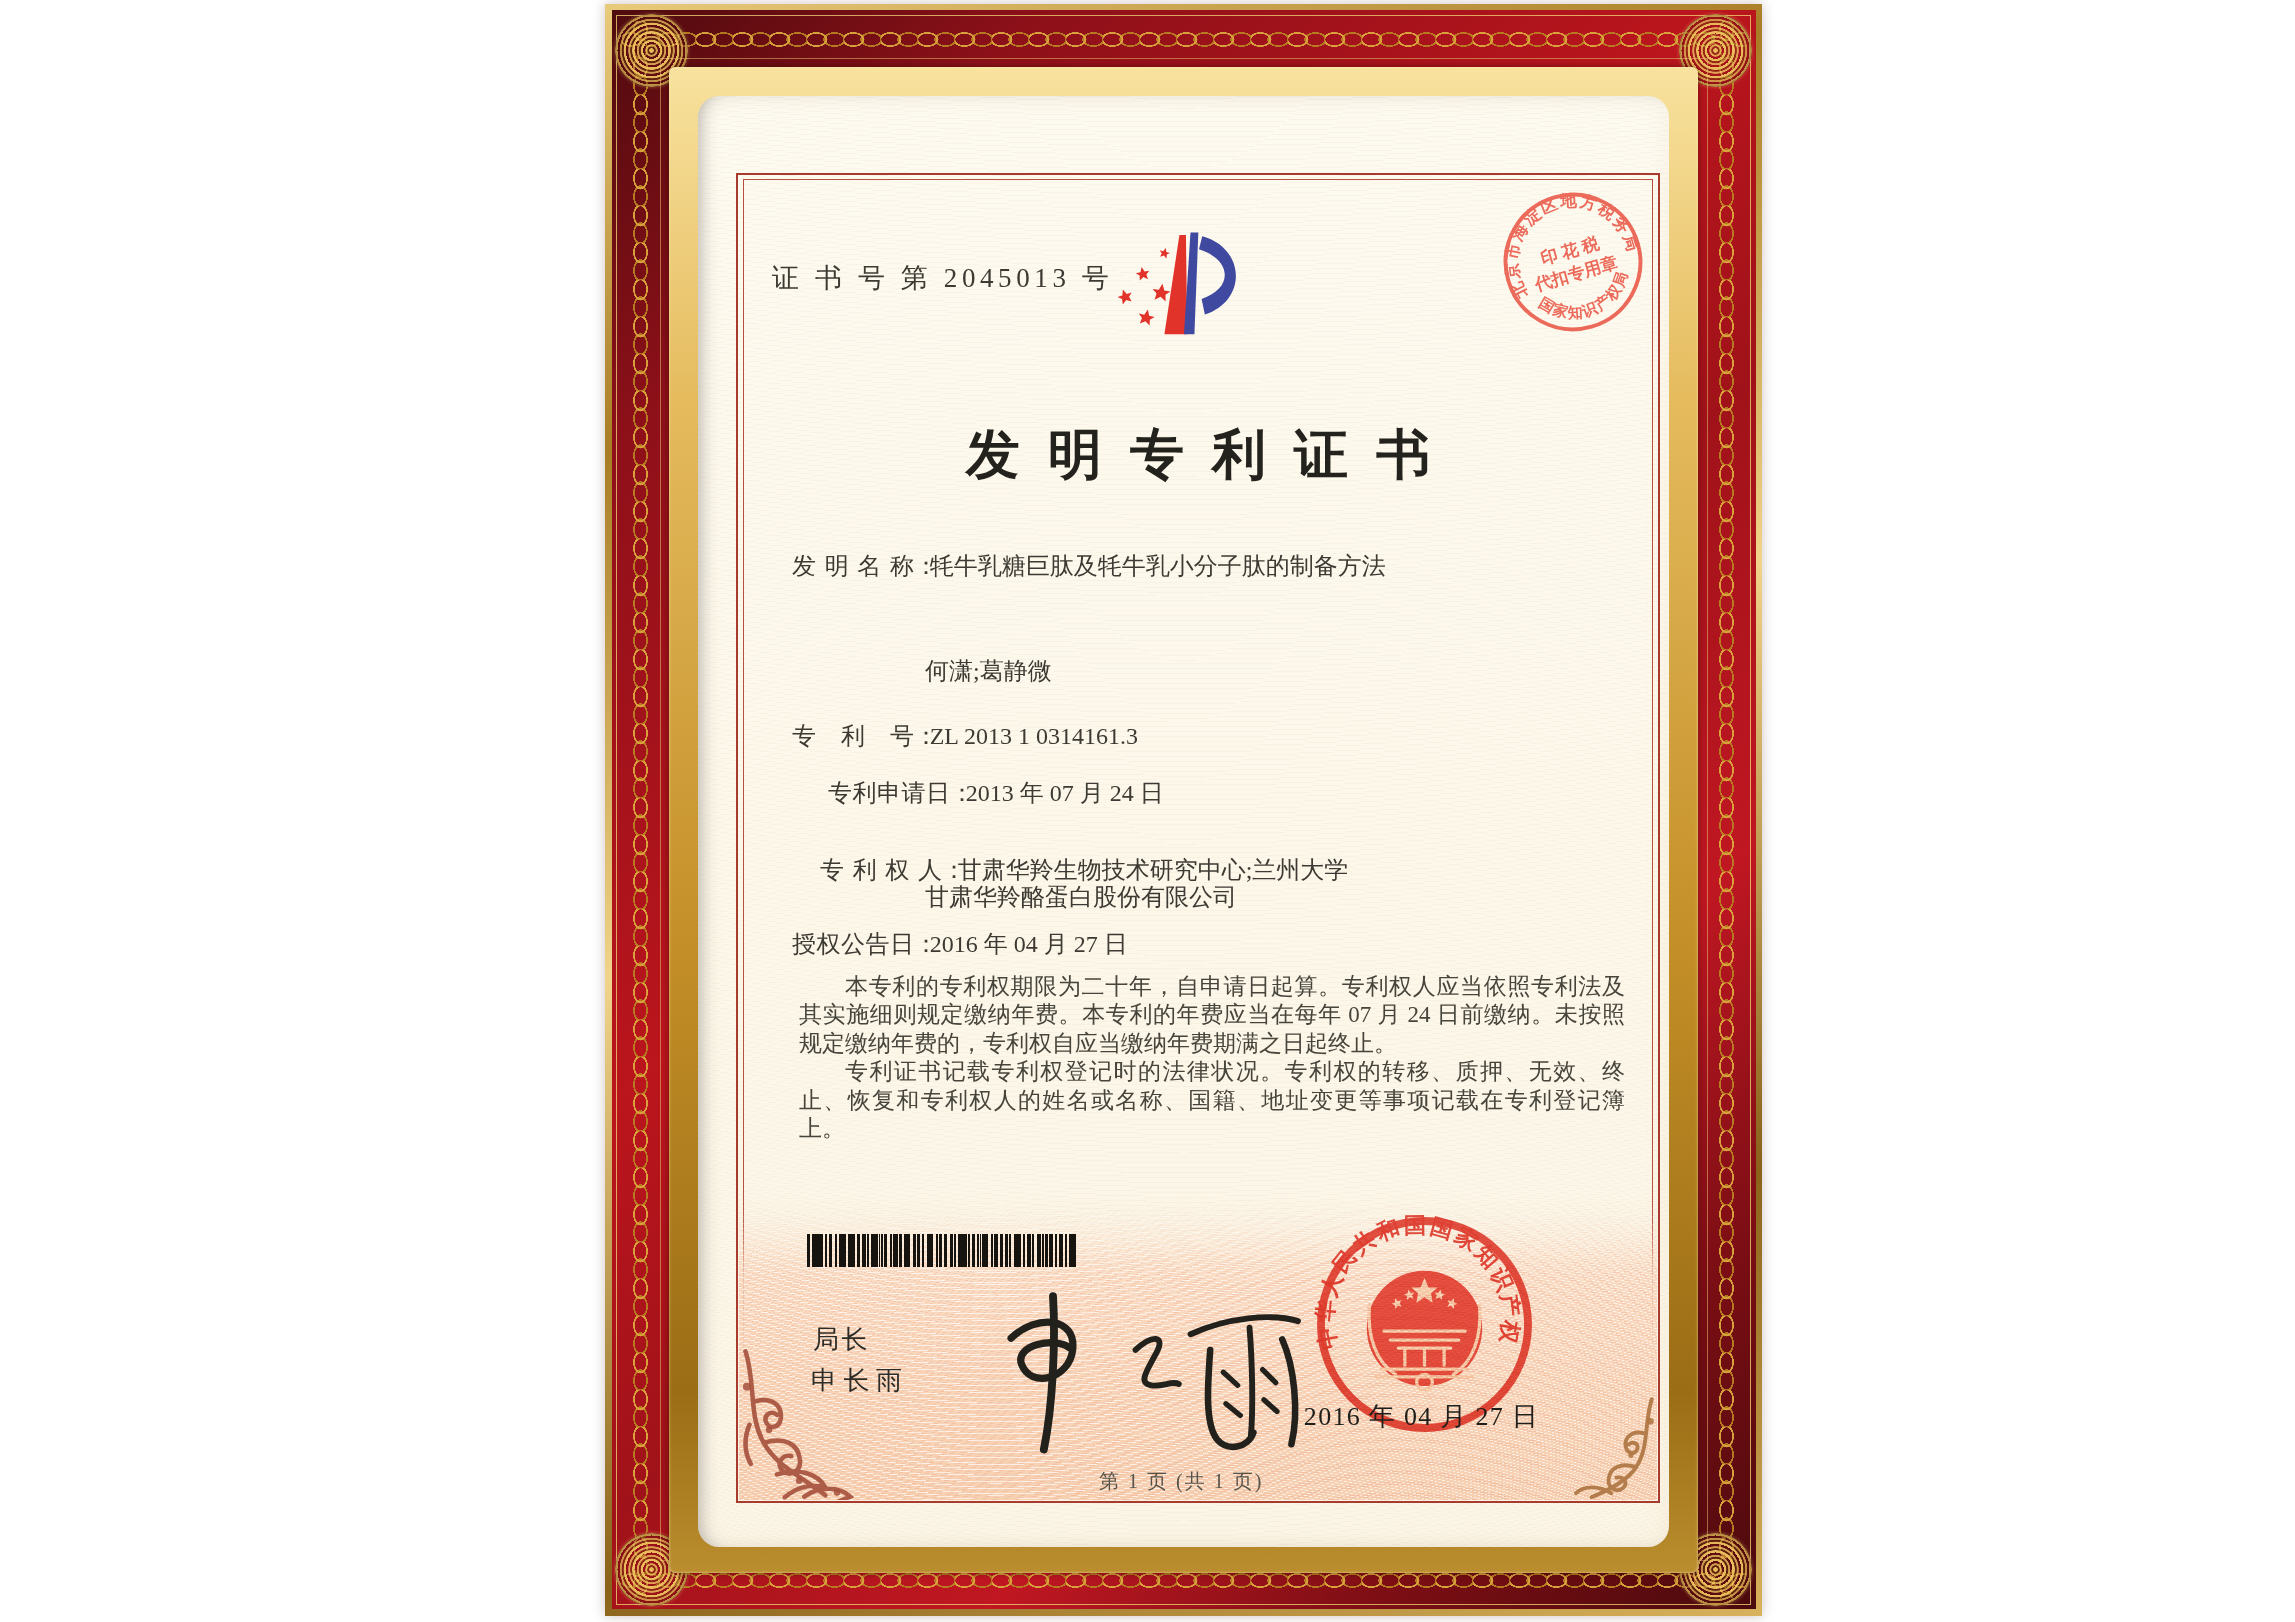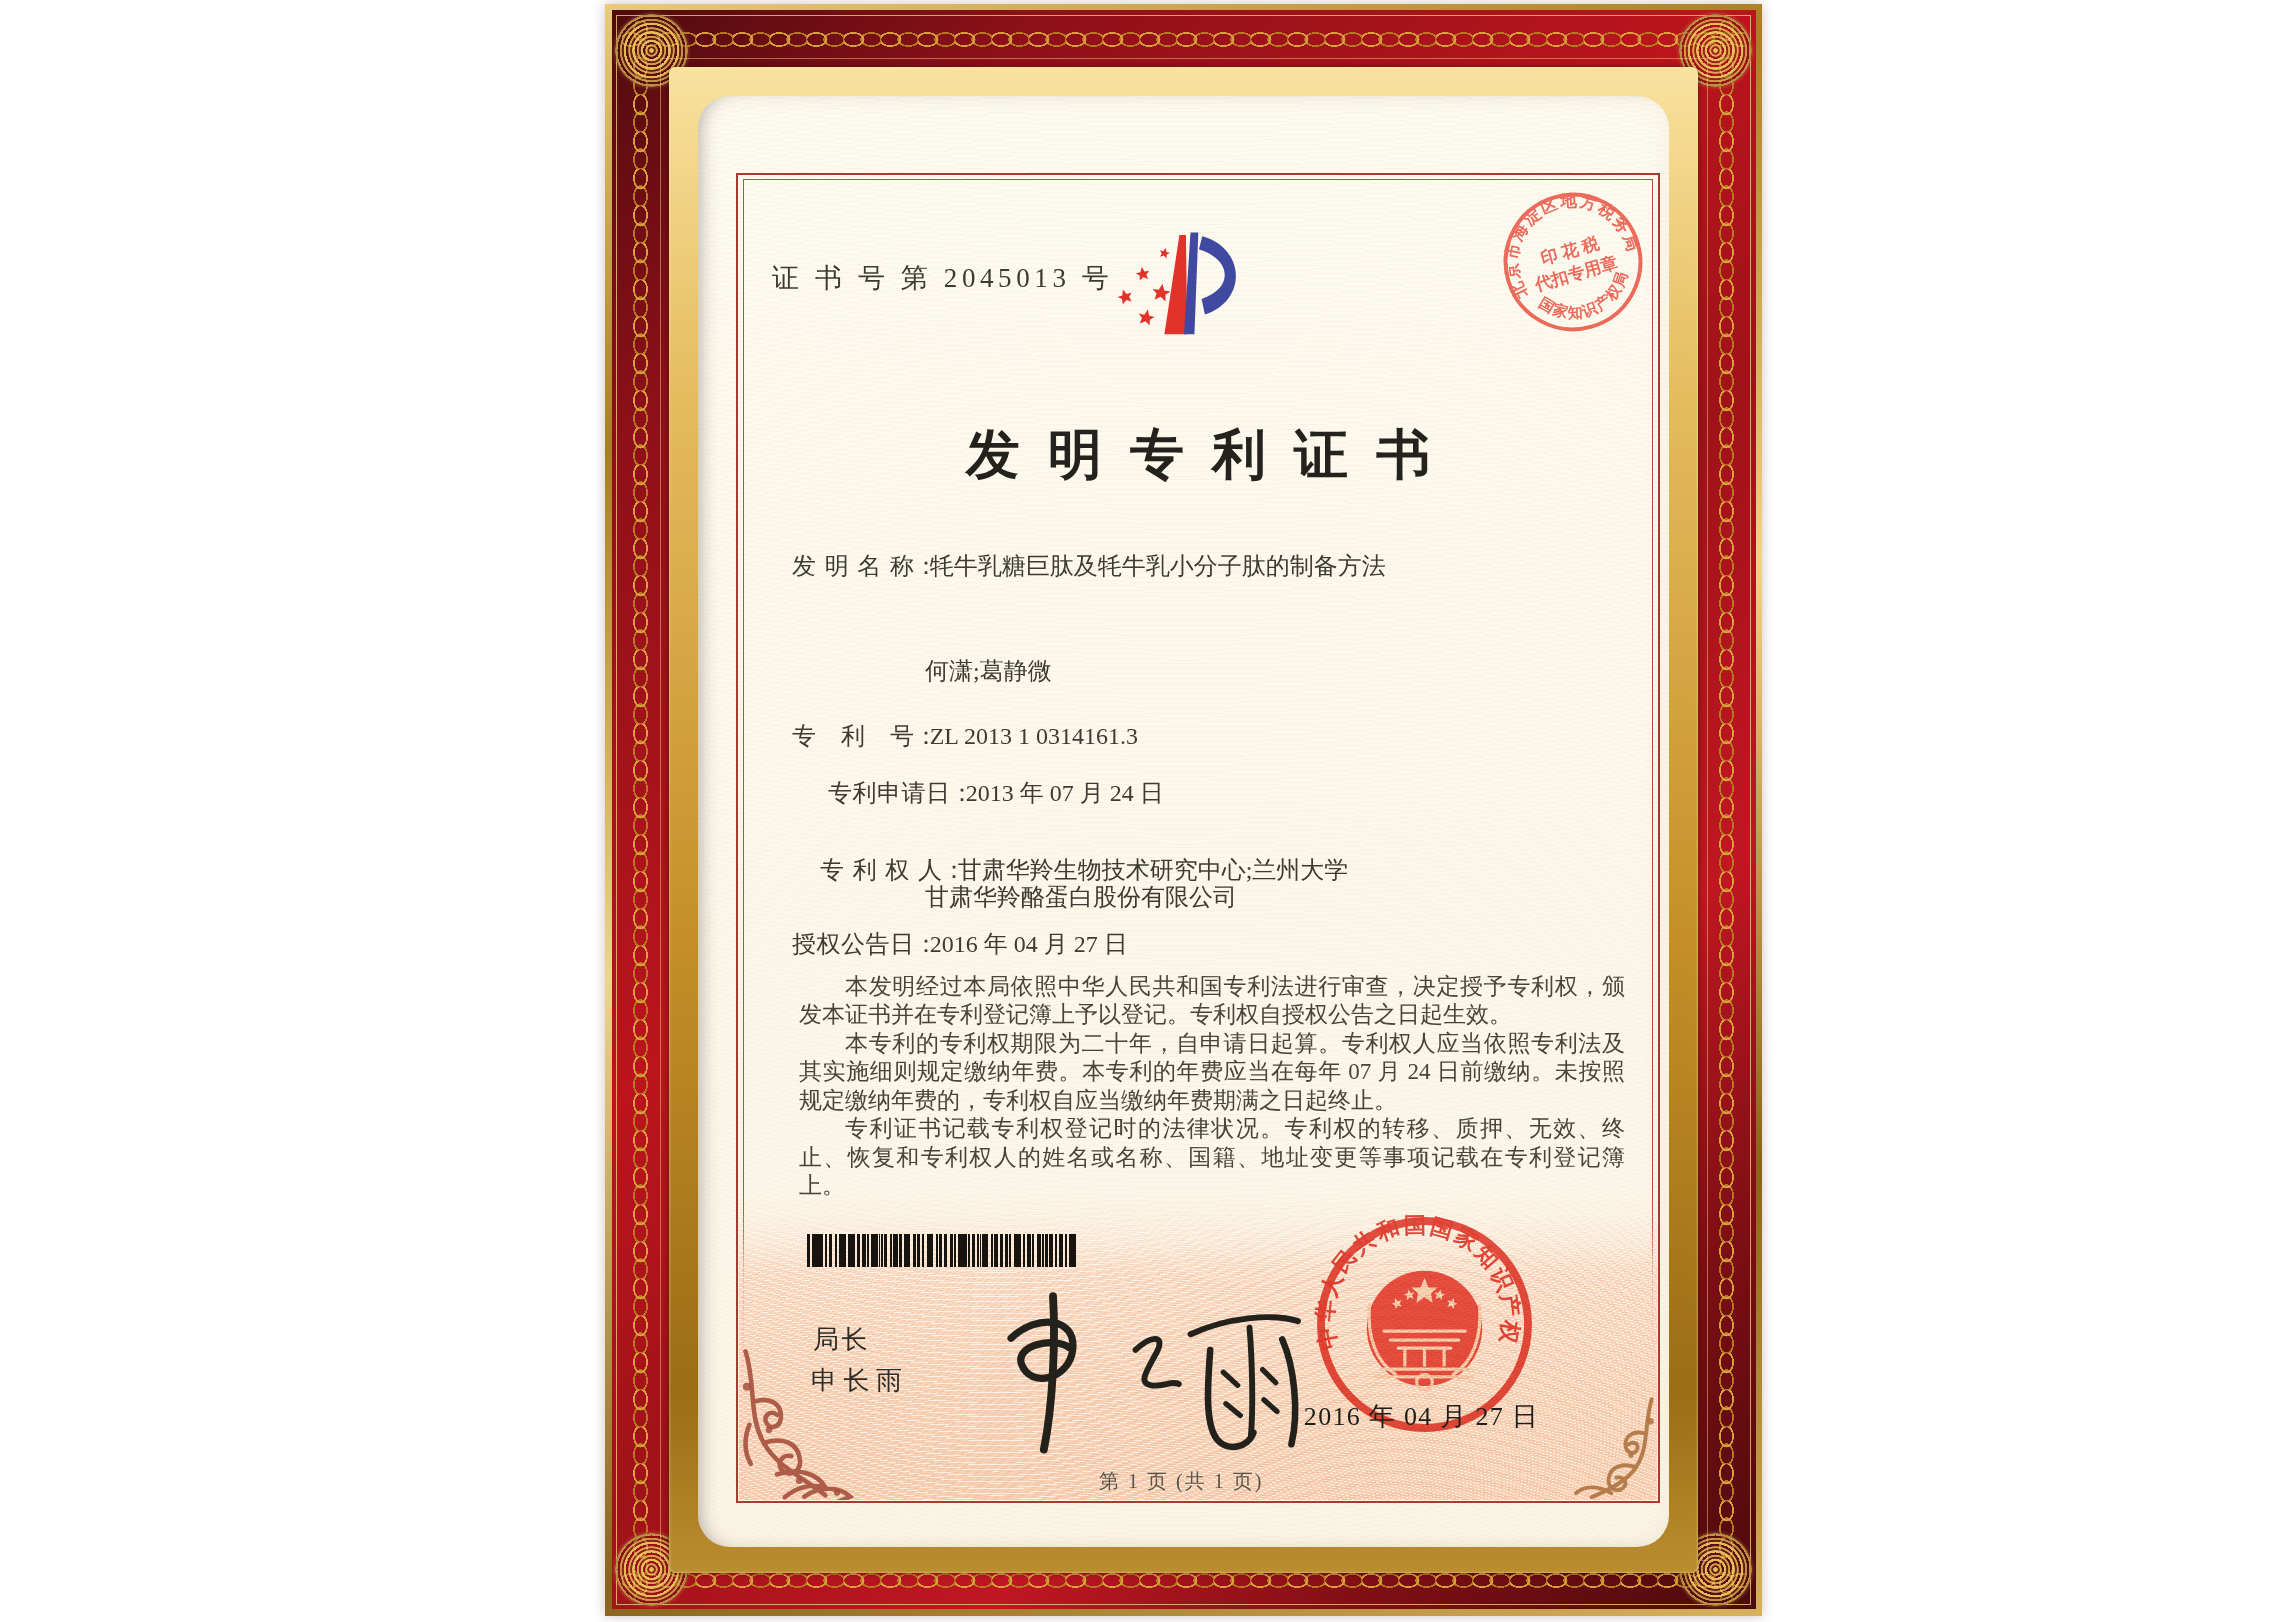--- a/index.html
+++ b/index.html
@@ -30,21 +30,21 @@
   .knot{position:absolute;width:73px;height:73px;border-radius:50%;
     background:repeating-radial-gradient(circle at 50% 50%, rgba(238,195,95,.95) 0 2px, rgba(110,60,12,.45) 2.6px 3.9px, rgba(238,195,95,.8) 4.6px 5.9px, rgba(120,16,22,.25) 6.5px 8.5px);
     box-shadow:inset 0 0 9.2px rgba(60,18,4,.65), 0 0 3.9px rgba(250,215,130,.4);}
   .knot.tl{left:3.9px;top:3.9px;} .knot.tr{right:3.9px;top:3.9px;}
   .knot.bl{left:3.9px;bottom:3.9px;} .knot.br{right:3.9px;bottom:3.9px;}
   .goldband{position:absolute;left:64px;right:64px;top:63px;bottom:43px;border-radius:6.5px;
     background:linear-gradient(180deg,#f8e29e 0%,#e5bb5e 22%,#c48f28 58%,#9b6d15 88%,#ba8d2e 100%);
     box-shadow:0 0 6.5px rgba(40,10,5,.5), inset 0 0 2.6px rgba(255,240,190,.8);}
 
   
-  .paper{position:absolute;left:93px;right:93px;top:92px;bottom:69px;border-radius:32px;
+  .paper{position:absolute;left:93px;right:93px;top:92px;bottom:69px;border-radius:21px;
     background:linear-gradient(180deg,#fdfaf0 0%,#fcf7e9 55%,#fbf5e6 100%);
     box-shadow:inset 10.5px 0 17px -9.2px rgba(90,90,100,.45), inset 0 0 26px rgba(200,170,120,.12);
     overflow:hidden;}
   .paper::before{content:"";position:absolute;inset:0;pointer-events:none;
     background:repeating-radial-gradient(ellipse 1047px 406px at 50% 135%, rgba(205,160,125,.07) 0 1.3px, rgba(205,160,125,0) 1.3px 6.5px);}
 
   
   .redframe{position:absolute;left:38px;top:77px;width:924px;height:1330px;
     border:2.6px solid #a93b2e;box-sizing:border-box;}
   .redframe-inner{position:absolute;inset:4.6px;border:1.3px solid #b8503f;}
@@ -192,21 +192,20 @@
       </div>
       <div class="abs row" style="top:758px;margin-left:28px;">
         <span class="lbl">专利权人</span><span class="colon">：</span><span class="val">甘肃华羚生物技术研究中心;兰州大学</span>
       </div>
       <div class="abs cont" style="top:785px;">甘肃华羚酪蛋白股份有限公司</div>
       <div class="abs row" style="top:832px;">
         <span class="lbl">授权公告日</span><span class="colon">：</span><span class="val">2016 年 04 月 27 日</span>
       </div>
 
       <div class="abs paras">
-        <p>本发明经过本局依照中华人民共和国专利法进行审查，决定授予专利权，颁发本证书并在专利登记簿上予以登记。专利权自授权公告之日起生效。</p>
         <p>本专利的专利权期限为二十年，自申请日起算。专利权人应当依照专利法及其实施细则规定缴纳年费。本专利的年费应当在每年 07 月 24 日前缴纳。未按照规定缴纳年费的，专利权自应当缴纳年费期满之日起终止。</p>
         <p>专利证书记载专利权登记时的法律状况。专利权的转移、质押、无效、终止、恢复和专利权人的姓名或名称、国籍、地址变更等事项记载在专利登记簿上。</p>
       </div>
 
       <div class="abs barcode"></div>
 
       <div class="abs role">局长</div>
       <div class="abs signame">申长雨</div>
 
       <svg class="abs sigsvg" width="393" height="177" viewBox="0 0 600 270">

